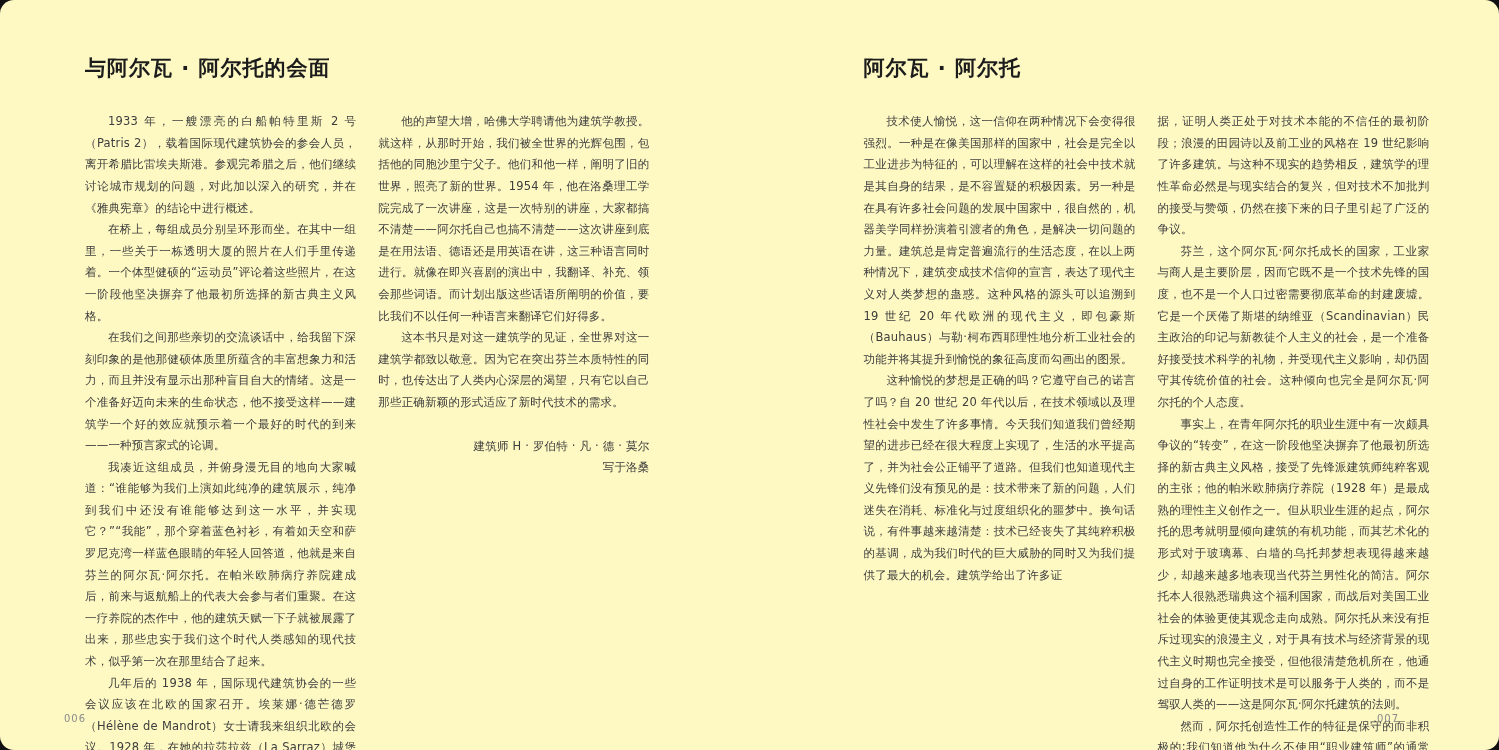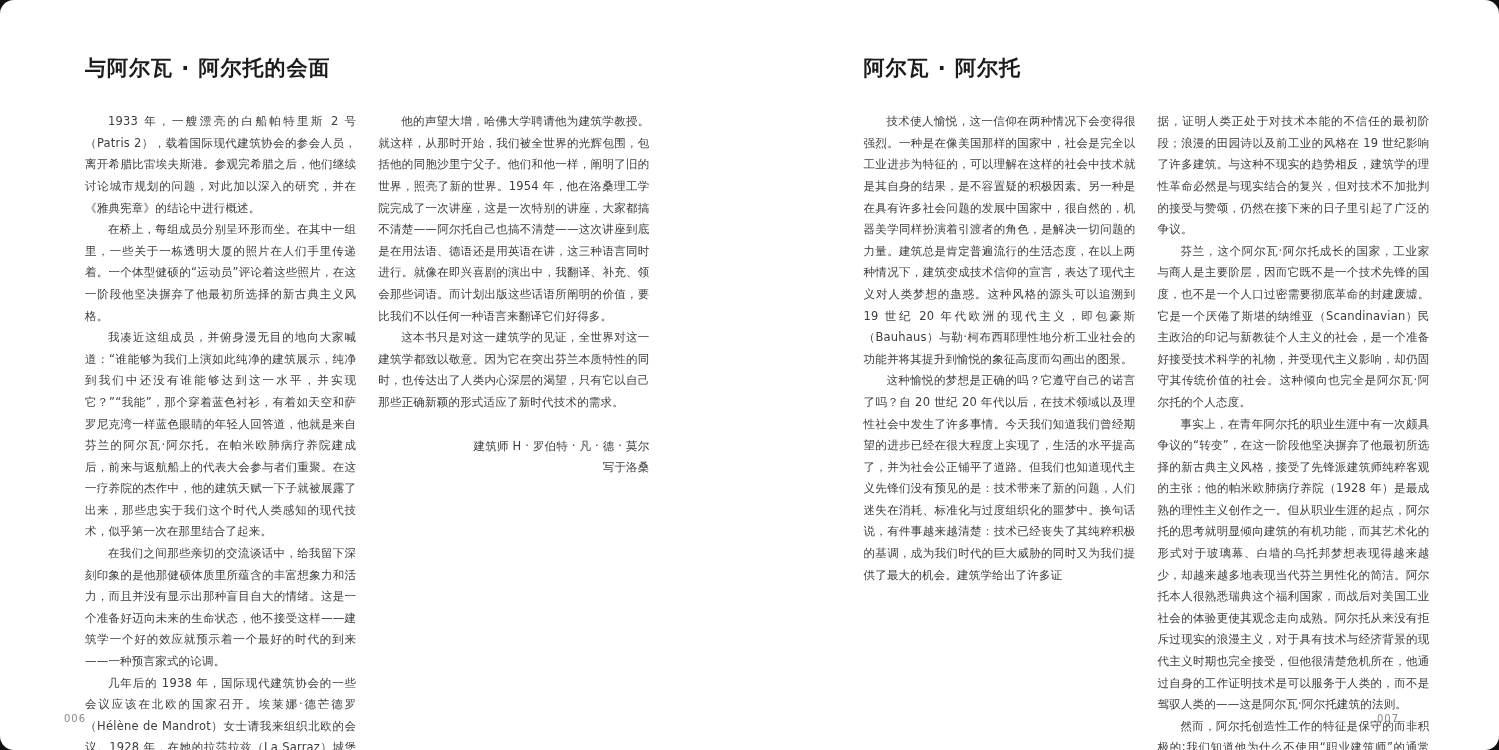--- a/index.html
+++ b/index.html
@@ -8,21 +8,21 @@
     background: #111111;
     width: 1499px;
     height: 750px;
     overflow: hidden;
     font-family: "DejaVu Sans", sans-serif;
   }
   .spread {
     position: relative;
     width: 1499px;
     height: 750px;
-    background: #ffffff;
+    background: #fef9c3;
     border-radius: 14px;
     display: flex;
     box-sizing: border-box;
   }
   .page {
     position: relative;
     width: 749.5px;
     height: 750px;
     box-sizing: border-box;
   }
@@ -73,22 +73,22 @@
 <body>
 
 <div class="spread">
 
   <section class="page left">
     <h1 class="page-title">与阿尔瓦 · 阿尔托的会面</h1>
     <div class="columns">
       <div class="col">
           <p class="indent">1933 年，一艘漂亮的白船帕特里斯 2 号（Patris 2），载着国际现代建筑协会的参会人员，离开希腊比雷埃夫斯港。参观完希腊之后，他们继续讨论城市规划的问题，对此加以深入的研究，并在《雅典宪章》的结论中进行概述。</p>
           <p class="indent">在桥上，每组成员分别呈环形而坐。在其中一组里，一些关于一栋透明大厦的照片在人们手里传递着。一个体型健硕的“运动员”评论着这些照片，在这一阶段他坚决摒弃了他最初所选择的新古典主义风格。</p>
+          <p class="indent">在我们之间那些亲切的交流谈话中，给我留下深刻印象的是他那健硕体质里所蕴含的丰富想象力和活力，而且并没有显示出那种盲目自大的情绪。这是一个准备好迈向未来的生命状态，他不接受这样——建筑学一个好的效应就预示着一个最好的时代的到来——一种预言家式的论调。</p>
           <p class="indent">我凑近这组成员，并俯身漫无目的地向大家喊道：“谁能够为我们上演如此纯净的建筑展示，纯净到我们中还没有谁能够达到这一水平，并实现它？”“我能”，那个穿着蓝色衬衫，有着如天空和萨罗尼克湾一样蓝色眼睛的年轻人回答道，他就是来自芬兰的阿尔瓦·阿尔托。在帕米欧肺病疗养院建成后，前来与返航船上的代表大会参与者们重聚。在这一疗养院的杰作中，他的建筑天赋一下子就被展露了出来，那些忠实于我们这个时代人类感知的现代技术，似乎第一次在那里结合了起来。</p>
-          <p class="indent">在我们之间那些亲切的交流谈话中，给我留下深刻印象的是他那健硕体质里所蕴含的丰富想象力和活力，而且并没有显示出那种盲目自大的情绪。这是一个准备好迈向未来的生命状态，他不接受这样——建筑学一个好的效应就预示着一个最好的时代的到来——一种预言家式的论调。</p>
           <p class="indent">几年后的 1938 年，国际现代建筑协会的一些会议应该在北欧的国家召开。埃莱娜·德芒德罗（Hélène de Mandrot）女士请我来组织北欧的会议。1928 年，在她的拉莎拉兹（La Sarraz）城堡组织了第一次国际现代建筑协会会议。在经过德国的时候，那里正在建西格弗里德防线，我们经过瑞典，到了芬兰。阿尔托在他乡下的别墅</p>
         </div>
       <div class="col">
           <p class="indent">他的声望大增，哈佛大学聘请他为建筑学教授。就这样，从那时开始，我们被全世界的光辉包围，包括他的同胞沙里宁父子。他们和他一样，阐明了旧的世界，照亮了新的世界。1954 年，他在洛桑理工学院完成了一次讲座，这是一次特别的讲座，大家都搞不清楚——阿尔托自己也搞不清楚——这次讲座到底是在用法语、德语还是用英语在讲，这三种语言同时进行。就像在即兴喜剧的演出中，我翻译、补充、领会那些词语。而计划出版这些话语所阐明的价值，要比我们不以任何一种语言来翻译它们好得多。</p>
           <p class="indent">这本书只是对这一建筑学的见证，全世界对这一建筑学都致以敬意。因为它在突出芬兰本质特性的同时，也传达出了人类内心深层的渴望，只有它以自己那些正确新颖的形式适应了新时代技术的需求。</p>
           <p class="sig">建筑师 H · 罗伯特 · 凡 · 德 · 莫尔</p>
           <p class="sig">写于洛桑</p>
         </div>
     </div>
     <div class="page-number">006</div>

